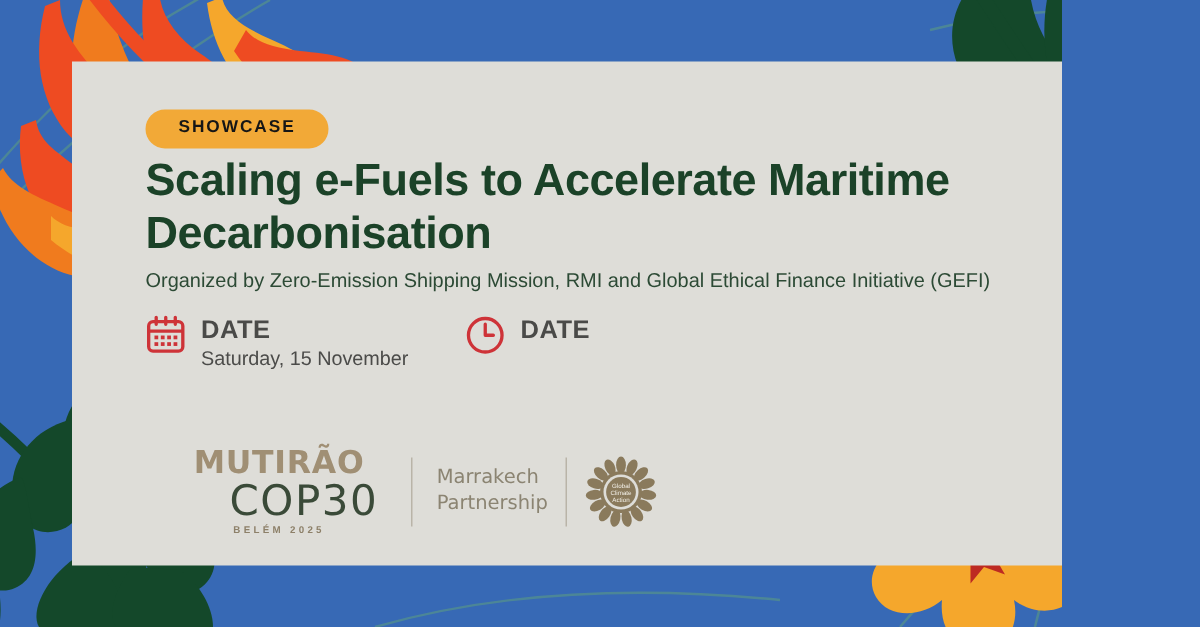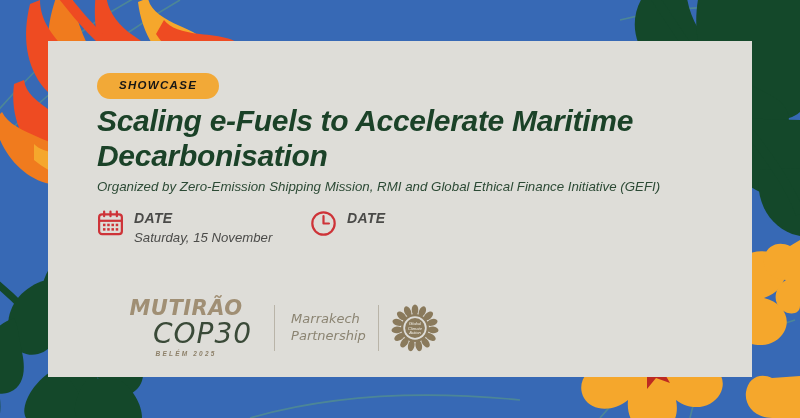--- a/index.html
+++ b/index.html
@@ -1,21 +1,21 @@
 <!DOCTYPE html>
 <html><head>
 <meta charset="utf-8">
 <style>
   html,body{margin:0;padding:0;}
   body{
     width:800px;height:418px;overflow:hidden;
     font-family:"Liberation Sans", sans-serif;
     background:#3769B5;
   }
-  .canvas{position:relative;width:800px;height:418px;overflow:hidden;background:#84cc16;font-style:italic;}
+  .canvas{position:relative;width:708px;height:418px;overflow:hidden;background:#84cc16;}
 
   
   .decor{position:absolute;inset:0;}
   .decor svg{position:absolute;top:0;left:0;width:800px;height:418px;}
 
   
   .panel{
     position:absolute;left:48px;top:41px;width:704px;height:336px;
     background:#DEDDD8;
   }
@@ -42,21 +42,21 @@
     position:absolute;left:49px;top:168px;width:660px;
     display:flex;align-items:flex-start;
   }
   .meta-item{display:flex;align-items:flex-start;}
   .meta-item.date{width:213px;}
   .meta-item.time{width:213px;}
   .meta-item.loc{flex:1;}
   .meta-ico{width:27px;height:30px;flex:0 0 27px;margin-right:10px;margin-top:1px;}
   .meta-txt{padding-top:0px;}
   .meta-label{
-    color:#4A4A48;font-size:14px;font-weight:bold;letter-spacing:.35px;
+    color:#4A4A48;font-size:17px;font-weight:bold;letter-spacing:.35px;
     line-height:1.25;
   }
   .meta-value{color:#4B4B49;font-size:13.2px;line-height:1.4;margin-top:1px;}
 
   
   .logos{position:absolute;left:72px;top:257px;display:flex;align-items:center;}
   .mutirao{line-height:1;text-align:center;}
   .mutirao .m1{
     font-size:21px;font-weight:bold;letter-spacing:.5px;color:#A08F74;
     font-family:"DejaVu Sans", sans-serif;

